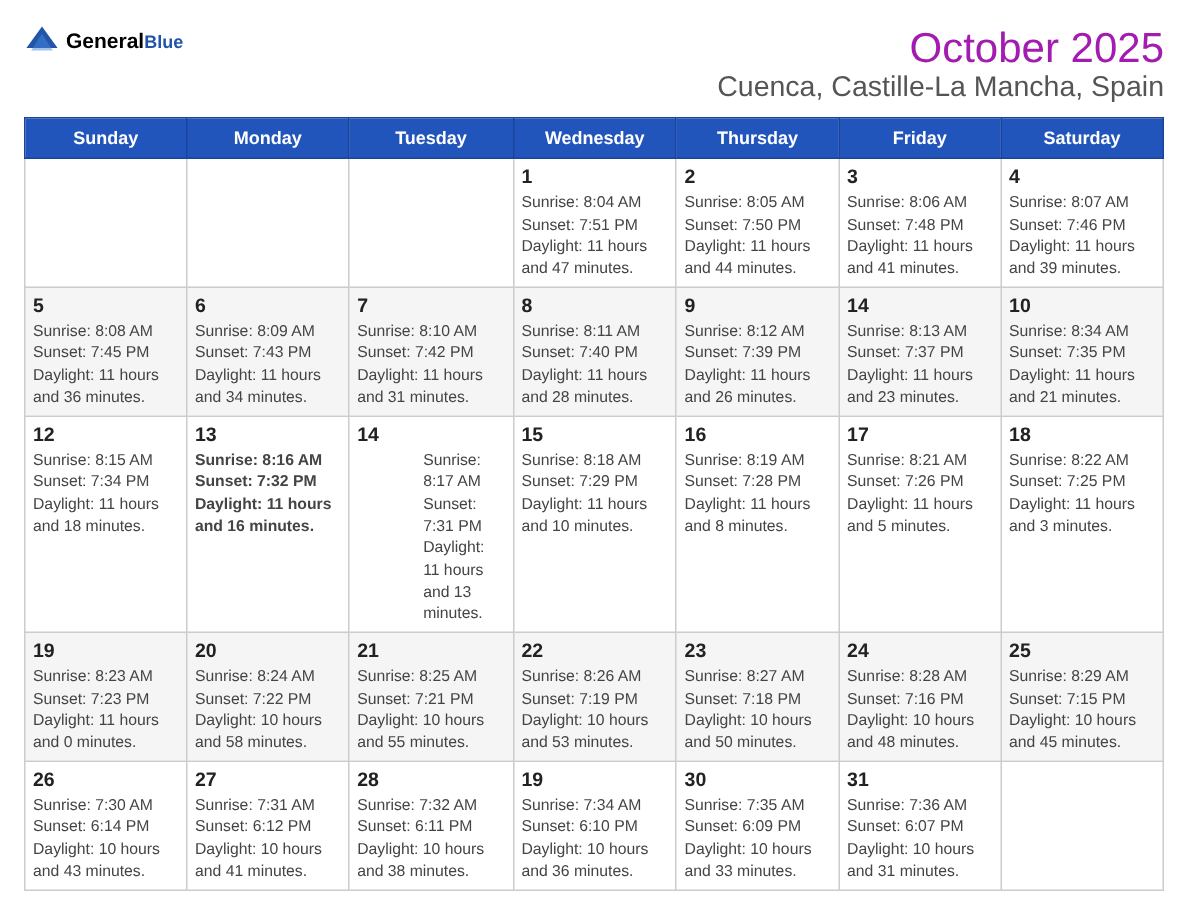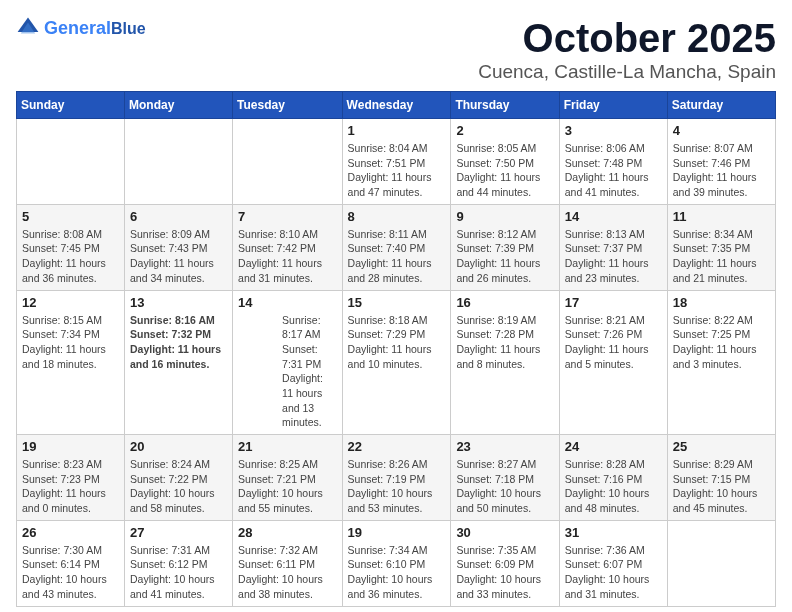--- a/index.html
+++ b/index.html
@@ -15,55 +15,55 @@
       justify-content: space-between;
       align-items: flex-start;
       margin-bottom: 8px;
     }
     .logo {
       display: flex;
       align-items: center;
       gap: 4px;
     }
     .logo-text-general {
-      font-size: 18px;
+      font-size: 14px;
       font-weight: bold;
-      color: #3b82f6;
+      color: #000000;
     }
     .logo-text-blue {
-      font-size: 16px;
+      font-size: 12px;
       font-weight: bold;
       color: #2255aa;
     }
     .logo-icon {
       width: 24px;
       height: 24px;
     }
     .title-block {
       text-align: right;
     }
     .month-title {
-      font-size: 40px;
-      font-weight: bold;
-      color: #0f172a;
+      font-size: 28px;
+      font-weight: normal;
+      color: #a21caf;
     }
     .subtitle {
       font-size: 19px;
       color: #555;
     }
     .calendar {
       width: 100%;
       border-collapse: collapse;
       font-size: 11px;
     }
     .calendar th {
       background-color: #2255bb;
       color: #fff;
       padding: 6px 4px;
-      text-align: left;
+      text-align: center;
       font-size: 12px;
       font-weight: bold;
       border: 1px solid #1a4499;
     }
     .calendar td {
       border: 1px solid #ccc;
       vertical-align: top;
       padding: 4px 5px;
       width: 110px;
       min-height: 80px;
@@ -180,21 +180,21 @@
 Sunset: 7:39 PM
 Daylight: 11 hours and 26 minutes.</div>
         </td>
         <td>
           <span class="day-number">14</span>
           <div class="day-info" style="white-space: pre-line;">Sunrise: 8:13 AM
 Sunset: 7:37 PM
 Daylight: 11 hours and 23 minutes.</div>
         </td>
         <td>
-          <span class="day-number">11</span>
+          <span class="day-number">10</span>
           <div class="day-info" style="white-space: pre-line;">Sunrise: 8:34 AM
 Sunset: 7:35 PM
 Daylight: 11 hours and 21 minutes.</div>
         </td>
       </tr>
       <tr>
         <td>
           <span class="day-number">12</span>
           <div class="day-info" style="white-space: pre-line;">Sunrise: 8:15 AM
 Sunset: 7:34 PM

